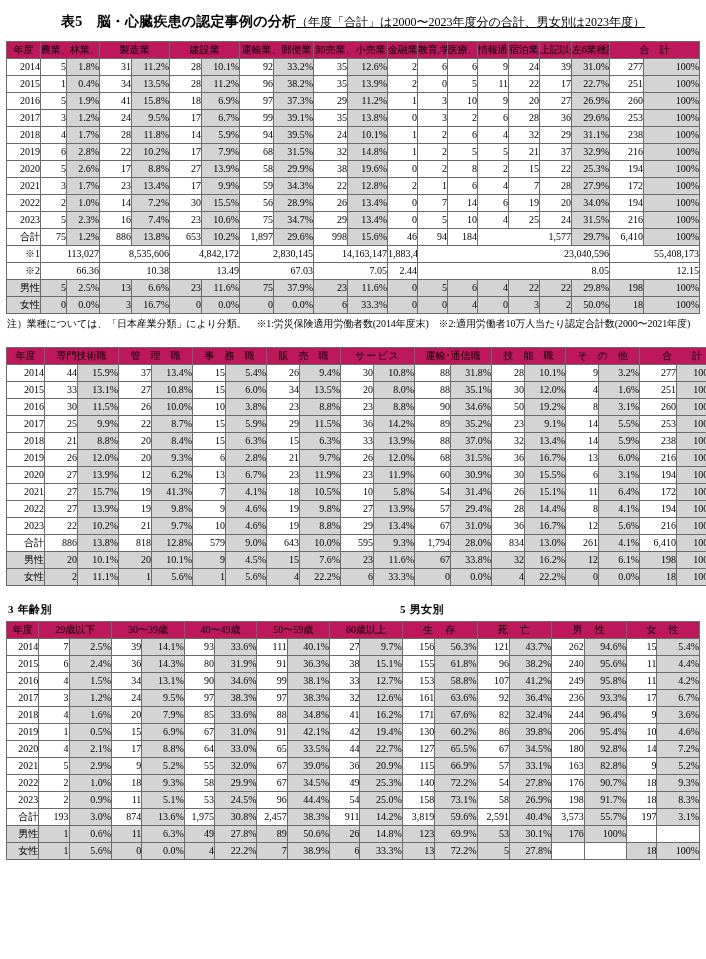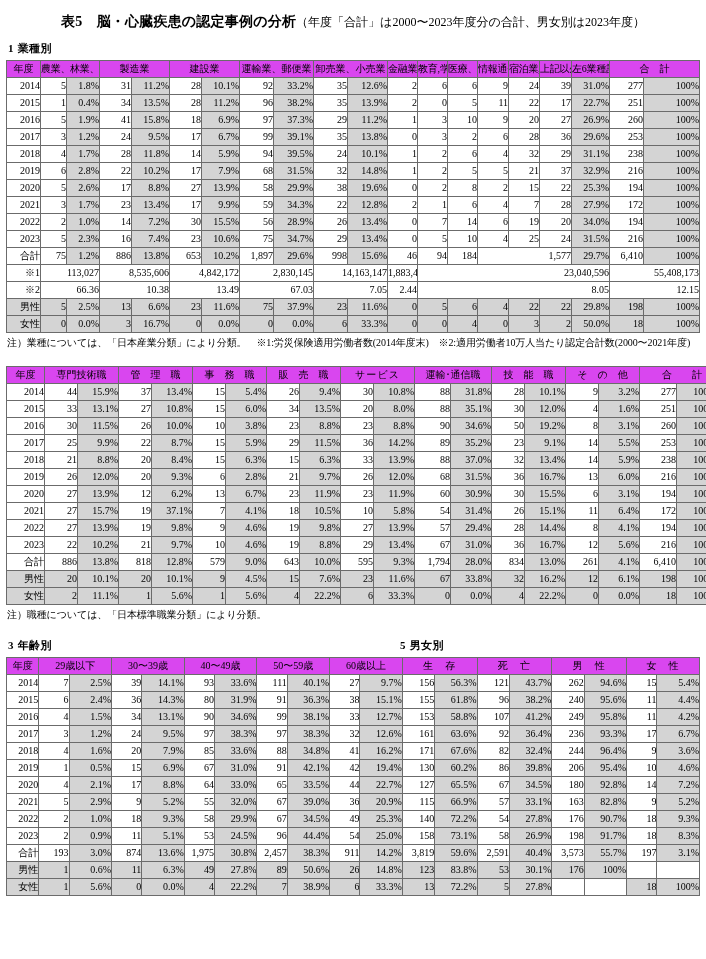--- a/index.html
+++ b/index.html
@@ -23,20 +23,21 @@
     white-space:nowrap;
   }
   .title-main{
     font-size:14px;
     font-weight:bold;
     letter-spacing:0.2px;
   }
   .title-sub{
     font-size:12px;
     font-weight:normal;
+    text-decoration:underline;
   }
   
   .sec-head{
     font-size:11px;
     font-weight:bold;
     margin:0 0 4px 2px;
     letter-spacing:0.3px;
   }
   .sec-head .num{ font-weight:bold; margin-right:4px;}
   
@@ -53,21 +54,21 @@
     height:17px;
     box-sizing:border-box;
     overflow:hidden;
     white-space:nowrap;
   }
   table.grid th{
     font-weight:normal;
     text-align:center;
     vertical-align:middle;
     font-size:10px;
-    background:#d946ef;
+    background:#be185d;
   }
   table.grid td{
     vertical-align:middle;
   }
   .num-cell{ text-align:right; padding-right:3px; }
   .pct-cell{ text-align:right; padding-right:3px; background:#d4d4d4; }
   .lbl-cell{ text-align:right; }
   .shade{ background:#d4d4d4; }
   .shade-hdr{ background:#cfcfcf; }
   .tiny{ font-size:6.5px; line-height:1.05; letter-spacing:-0.2px;}
@@ -93,23 +94,20 @@
 </style>
 </head>
 <body>
 
 <div class="page">
 
   <div class="title-row">
     <span class="title-main">表5　脳・心臓疾患の認定事例の分析</span><span class="title-sub">（年度「合計」は2000〜2023年度分の合計、男女別は2023年度）</span>
   </div>
 
-  <div class="sec-head">
-    <span class="num">1</span><span>業種別</span>
-  </div>
 
   <table class="grid" id="t1">
     <colgroup>
       <col style="width:34px">
         <col style="width:26px">
         <col style="width:33px">
       <col style="width:32px">
         <col style="width:38px">
         <col style="width:32px">
         <col style="width:38px">
@@ -642,21 +640,21 @@
           <td class="num-cell">6</td>
           <td class="pct-cell">3.1%</td>
           <td class="num-cell">194</td>
           <td class="pct-cell">100.0%</td>
         </tr>
         <tr>
           <td class="lbl-cell">2021</td>
           <td class="num-cell">27</td>
           <td class="pct-cell">15.7%</td>
           <td class="num-cell">19</td>
-          <td class="pct-cell">37.1%</td>
+          <td class="pct-cell">41.3%</td>
           <td class="num-cell">7</td>
           <td class="pct-cell">4.1%</td>
           <td class="num-cell">18</td>
           <td class="pct-cell">10.5%</td>
           <td class="num-cell">10</td>
           <td class="pct-cell">5.8%</td>
           <td class="num-cell">54</td>
           <td class="pct-cell">31.4%</td>
           <td class="num-cell">26</td>
           <td class="pct-cell">15.1%</td>
@@ -766,21 +764,20 @@
           <td class="num-cell shade">4</td>
           <td class="pct-cell">22.2%</td>
           <td class="num-cell shade">0</td>
           <td class="pct-cell">0.0%</td>
           <td class="num-cell shade">18</td>
           <td class="pct-cell">100.0%</td>
         </tr>
       </tbody>
   </table>
 
-  <div class="note">注）職種については、「日本標準職業分類」により分類。</div>
 
   <div class="spacer-lg"></div>
 
   <div class="triple">
     <div class="h1 sec-head">
       <span class="num">3</span><span>年齢別</span>
     </div>
     <div class="h3 sec-head">
       <span class="num">5</span><span>男女別</span>
     </div>
@@ -1060,21 +1057,21 @@
           <td class="pct-cell">0.6%</td>
           <td class="num-cell shade">11</td>
           <td class="pct-cell">6.3%</td>
           <td class="num-cell shade">49</td>
           <td class="pct-cell">27.8%</td>
           <td class="num-cell shade">89</td>
           <td class="pct-cell">50.6%</td>
           <td class="num-cell shade">26</td>
           <td class="pct-cell">14.8%</td>
           <td class="num-cell shade">123</td>
-          <td class="pct-cell">83.8%</td>
+          <td class="pct-cell">69.9%</td>
           <td class="num-cell shade">53</td>
           <td class="pct-cell">30.1%</td>
           <td class="num-cell shade">176</td>
           <td class="pct-cell">100%</td>
           <td class="num-cell"></td>
           <td class="num-cell"></td>
         </tr>
         <tr>
           <td class="lbl-cell shade">女性</td>
           <td class="num-cell shade">1</td>

